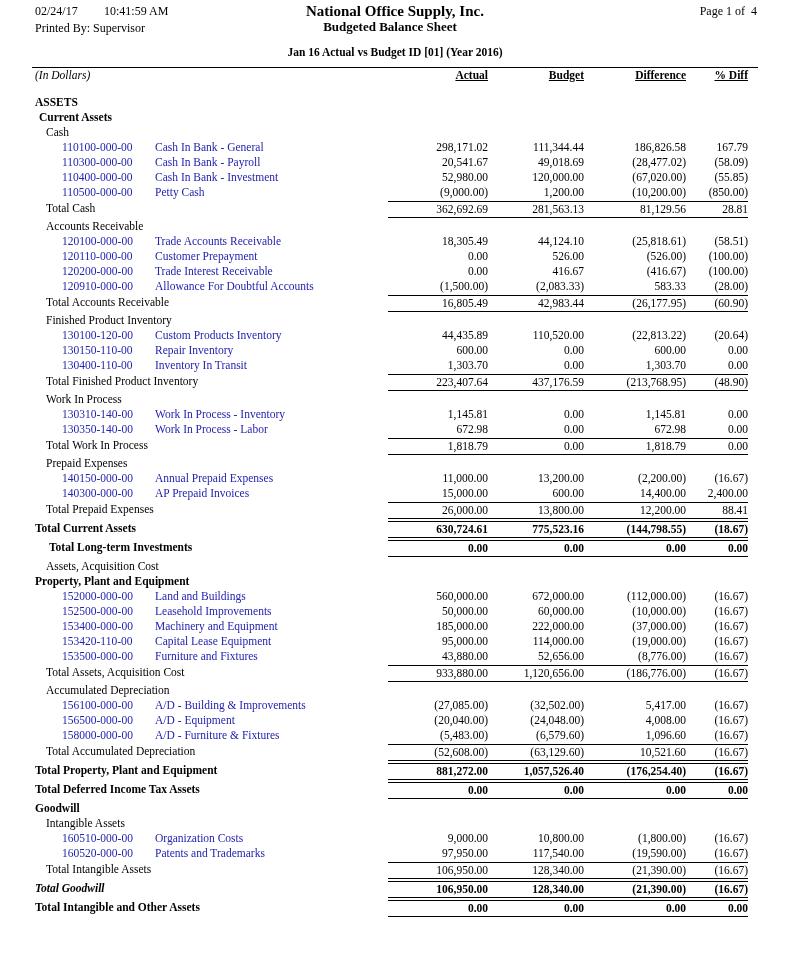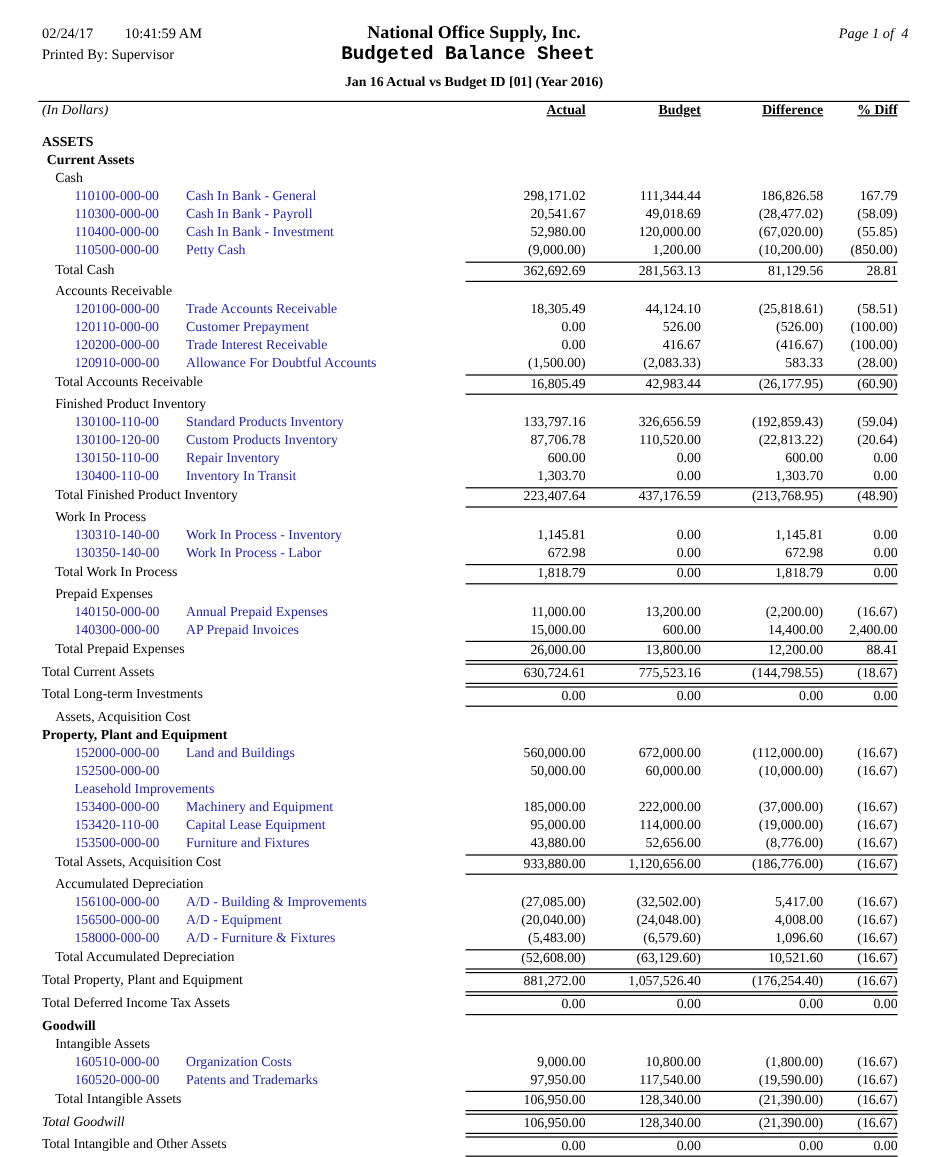--- a/index.html
+++ b/index.html
@@ -1,30 +1,30 @@
 <!DOCTYPE html>
 <html><head>
 <meta charset="utf-8">
 <style>
   * { margin:0; padding:0; box-sizing:border-box; }
   html, body { background:#fff; }
   body {
     width:790px; height:964px; overflow:hidden;
     font-family:"Liberation Serif", serif; color:#000;
   }
-  .page { position:relative; width:790px; height:852px; padding-top:20px; background:#fff; }
+  .page { position:relative; width:790px; height:852px; padding-top:3px; background:#fff; }
 
   
   .hdr { position:relative; height:64px; font-size:12px; }
   .h-date      { position:absolute; left:35px;  top:1px; }
   .h-time      { position:absolute; left:104px; top:1px; }
   .h-company   { position:absolute; left:0; right:0; top:0; text-align:center; font-weight:bold; font-size:15px; }
-  .h-page      { position:absolute; right:33px; top:1px; white-space:pre;font-style:italic; }
+  .h-page      { position:absolute; right:33px; top:1px; white-space:pre; }
   .h-printedby { position:absolute; left:35px;  top:18px; }
-  .h-title     { position:absolute; left:0; right:10px; top:16px; text-align:center; font-weight:bold; font-size:16px;font-family:Liberation Mono, monospace; }
+  .h-title     { position:absolute; left:0; right:10px; top:16px; text-align:center; font-weight:bold; font-size:13px; }
   .h-subtitle  { position:absolute; left:0; right:0; top:43px; text-align:center; font-weight:bold; font-size:11.5px; }
   .hrule { border-top:1px solid #000; margin:0 32px; }
 
   
   .colhead, .row { display:flex; padding-left:35px; padding-right:42px; }
   .lbl  { flex:1; display:flex; align-items:baseline; min-width:0; }
   .vals { width:360px; display:flex; flex:none; }
   .v    { display:inline-block; text-align:right; }
   .v.c1 { width:100px; } .v.c2 { width:96px; } .v.c3 { width:102px; } .v.c4 { width:62px; }
 
@@ -38,21 +38,21 @@
   #rows { margin-top:12px; }
   .row { font-size:11.5px; line-height:15px; }
   .row .row-label { white-space:nowrap; }
   .t-section .row-label { font-weight:bold; }
   .acct-num  { width:93px; flex:none; color:#2323b0; }
   .acct-name { color:#2323b0; white-space:nowrap; }
   .t-total { margin:1px 0; }
   .t-total .vals,
   .t-grand .vals,
   .t-grand-italic .vals { border-top:1px solid #000; border-bottom:1px solid #000; }
-  .t-grand, .t-grand-italic { margin:2px 0; font-weight:normal; }
+  .t-grand, .t-grand-italic { margin:2px 0; font-weight:bold; }
   .t-grand-italic .row-label { font-style:italic; }
 </style>
 </head>
 <body>
 
 <div class="page">
 
   <div class="hdr">
     <span class="h-date">02/24/17</span>
     <span class="h-time">10:41:59 AM</span>
@@ -261,39 +261,26 @@
     </div>
     <div class="vals">
       <span class="v c1"></span>
       <span class="v c2"></span>
       <span class="v c3"></span>
       <span class="v c4"></span>
     </div>
   </div>
       <div class="row t-account">
     <div class="lbl" style="padding-left: 27px;">
-      <span class="acct-num">130100-110-00</span>
-      <span class="acct-name">Standard Products Inventory</span>
-
-    </div>
-    <div class="vals">
-      <span class="v c1">133,797.16</span>
-      <span class="v c2">326,656.59</span>
-      <span class="v c3">(192,859.43)</span>
-      <span class="v c4">(59.04)</span>
-    </div>
-  </div>
-      <div class="row t-account">
-    <div class="lbl" style="padding-left: 27px;">
       <span class="acct-num">130100-120-00</span>
       <span class="acct-name">Custom Products Inventory</span>
 
     </div>
     <div class="vals">
-      <span class="v c1">87,706.78</span>
+      <span class="v c1">44,435.89</span>
       <span class="v c2">110,520.00</span>
       <span class="v c3">(22,813.22)</span>
       <span class="v c4">(20.64)</span>
     </div>
   </div>
       <div class="row t-account">
     <div class="lbl" style="padding-left: 27px;">
       <span class="acct-num">130150-110-00</span>
       <span class="acct-name">Repair Inventory</span>
 
@@ -436,21 +423,21 @@
       <span class="row-label">Total Current Assets</span>
     </div>
     <div class="vals">
       <span class="v c1">630,724.61</span>
       <span class="v c2">775,523.16</span>
       <span class="v c3">(144,798.55)</span>
       <span class="v c4">(18.67)</span>
     </div>
   </div>
       <div class="row t-grand">
-    <div class="lbl" style="padding-left: 0px;">
+    <div class="lbl" style="padding-left: 0px; margin-left: 14px;">
 
       <span class="row-label">Total Long-term Investments</span>
     </div>
     <div class="vals">
       <span class="v c1">0.00</span>
       <span class="v c2">0.00</span>
       <span class="v c3">0.00</span>
       <span class="v c4">0.00</span>
     </div>
   </div>
@@ -485,21 +472,21 @@
 
     </div>
     <div class="vals">
       <span class="v c1">560,000.00</span>
       <span class="v c2">672,000.00</span>
       <span class="v c3">(112,000.00)</span>
       <span class="v c4">(16.67)</span>
     </div>
   </div>
       <div class="row t-account">
-    <div class="lbl" style="padding-left: 27px; flex-direction: column;">
+    <div class="lbl" style="padding-left: 27px;">
       <span class="acct-num">152500-000-00</span>
       <span class="acct-name">Leasehold Improvements</span>
 
     </div>
     <div class="vals">
       <span class="v c1">50,000.00</span>
       <span class="v c2">60,000.00</span>
       <span class="v c3">(10,000.00)</span>
       <span class="v c4">(16.67)</span>
     </div>

